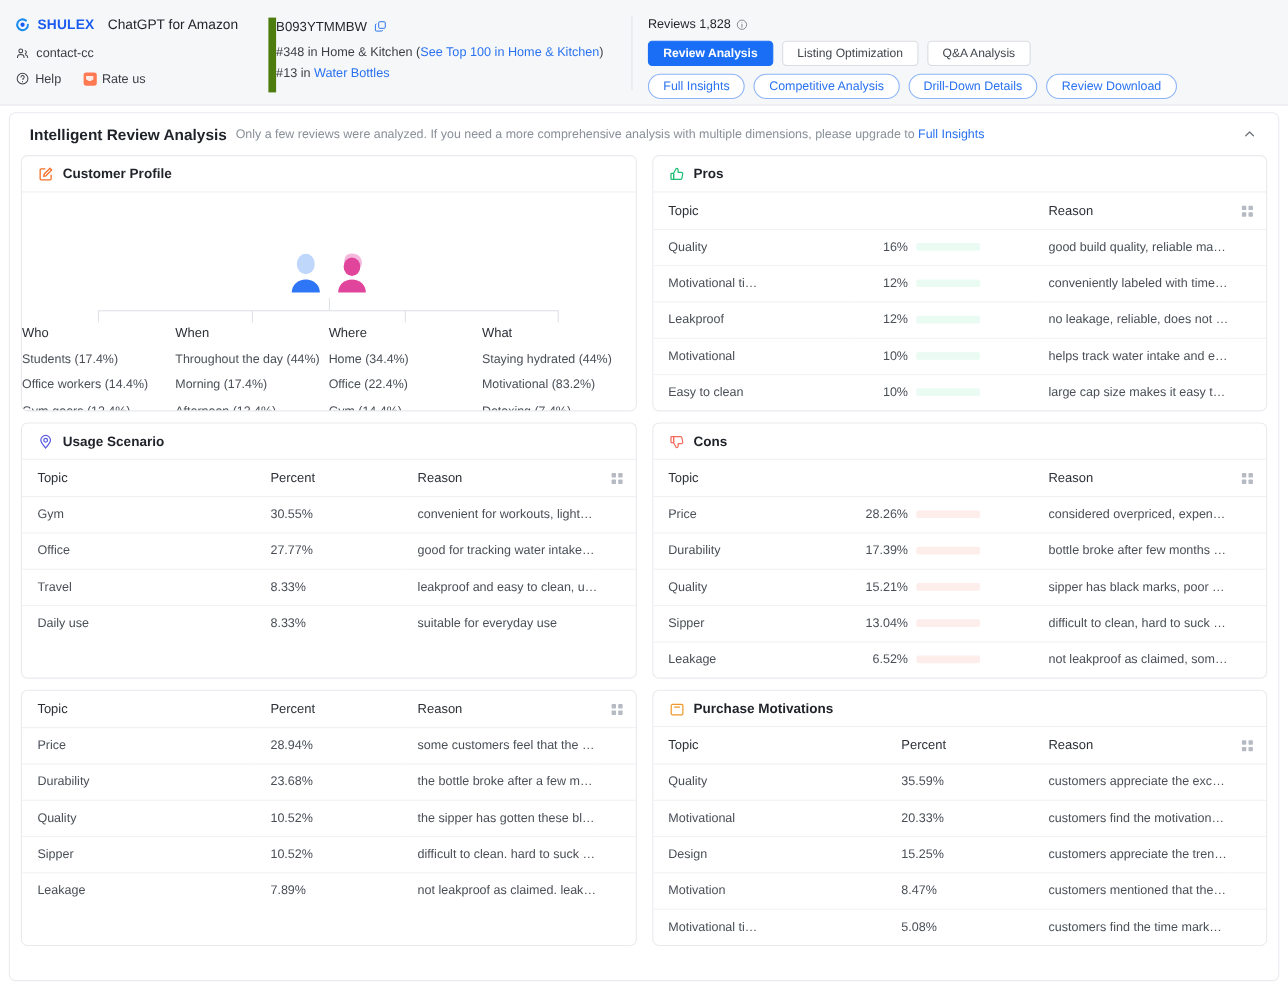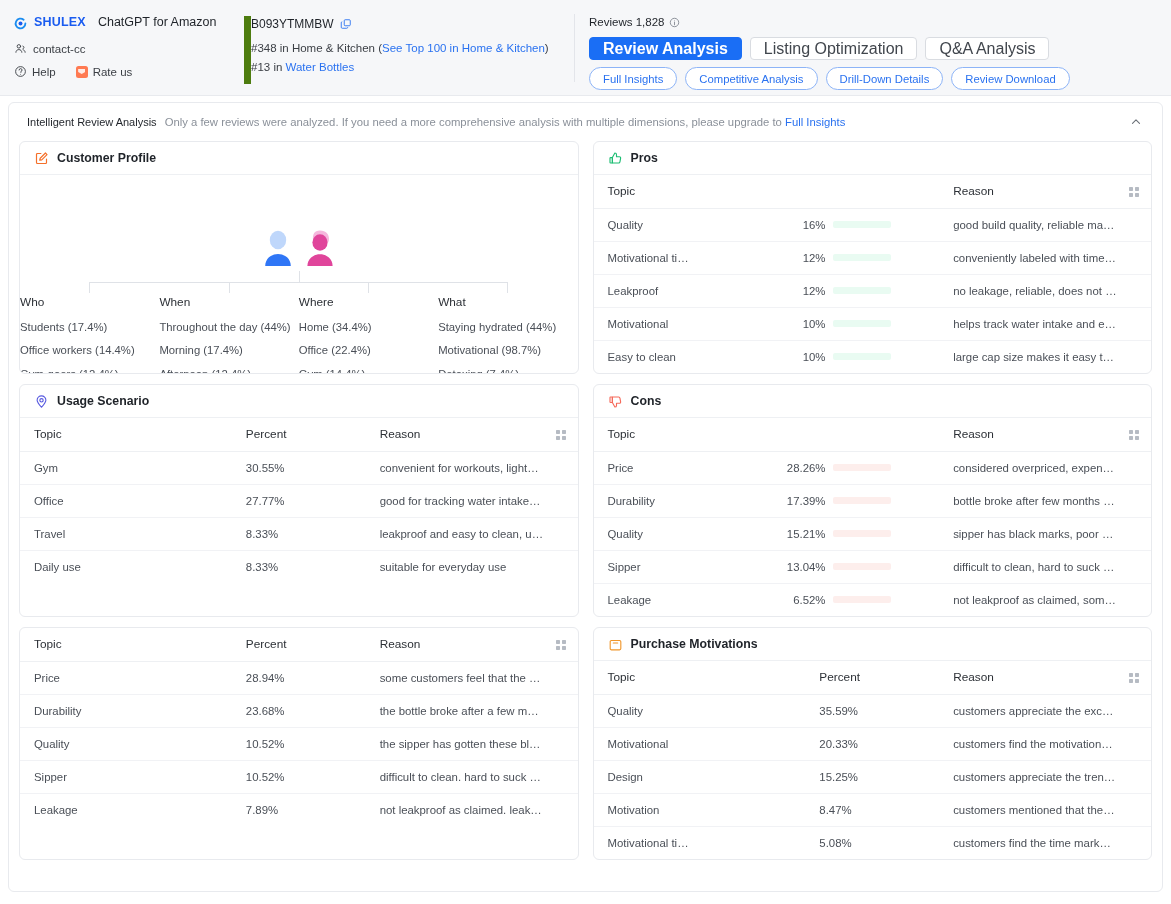--- a/index.html
+++ b/index.html
@@ -62,21 +62,21 @@
   .rank-line.second { margin-top: 7px; }
   .lnk { color: #2a72f0; text-decoration: none; }
 
   .rev-row { display: flex; align-items: center; gap: 5px; font-size: 11.5px; color: #1f2329; padding-top: 2px; }
   .info-ico { width: 11px; height: 11px; }
 
   .tabs-row { display: flex; gap: 8px; margin-top: 9px; }
   .tabs-row.second { margin-top: 7px; }
   .tab {
     height: 23px; padding: 0 13px; border-radius: 4px;
-    font-size: 16px; display: flex; align-items: center; justify-content: center;
+    font-size: 11px; display: flex; align-items: center; justify-content: center;
     background: #fff; border: 1px solid #d9dce1; color: #41464d; cursor: pointer;
     white-space: nowrap;
   }
   .tab.active { background: #1a6ef5; border-color: #1a6ef5; color: #fff; font-weight: 700; }
   .pill {
     height: 23px; padding: 0 13px; border-radius: 12px;
     font-size: 11.3px; display: flex; align-items: center; justify-content: center;
     background: #fff; border: 1px solid #8db4f7; color: #2a72f0; cursor: pointer;
     white-space: nowrap;
   }
@@ -87,21 +87,21 @@
   }
   .panel {
     border: 1px solid #e8eaee; border-radius: 6px; background: #fff;
     height: 790px; margin-top: 6px; padding: 0 10px 10px 10px;
     position: relative;
   }
   .panel-head {
     height: 38px; display: flex; align-items: center; padding: 0 8px 0 8px;
     position: relative;
   }
-  .panel-title { font-size: 11px; font-weight: 400; color: #1f2329; }
+  .panel-title { font-size: 14px; font-weight: 700; color: #1f2329; }
   .panel-note { font-size: 11.3px; color: #8a9099; margin-left: 8px; }
   .collapse-btn {
     position: absolute; right: 6px; top: 10px; width: 20px; height: 18px;
     cursor: pointer; display: flex; align-items: center; justify-content: center;
   }
 
   .grid {
     display: grid; grid-template-columns: 1fr 1fr; gap: 10px 14px;
   }
 
@@ -333,21 +333,21 @@
               </div>
               <div>
                 <div class="prof-h">Where</div>
                 <div class="prof-i">Home (34.4%)</div>
                 <div class="prof-i">Office (22.4%)</div>
                 <div class="prof-i">Gym (14.4%)</div>
               </div>
               <div>
                 <div class="prof-h">What</div>
                 <div class="prof-i">Staying hydrated (44%)</div>
-                <div class="prof-i">Motivational (98.7%)</div>
+                <div class="prof-i">Motivational (83.2%)</div>
                 <div class="prof-i">Detoxing (7.4%)</div>
               </div>
             </div>
           </div>
         </div>
 
         <div class="card pros">
           <div class="card-head">
             <span class="card-ico">
               <svg viewBox="0 0 24 24" width="15" height="15" fill="none" stroke="#1dbd73" stroke-width="1.8" stroke-linejoin="round">

